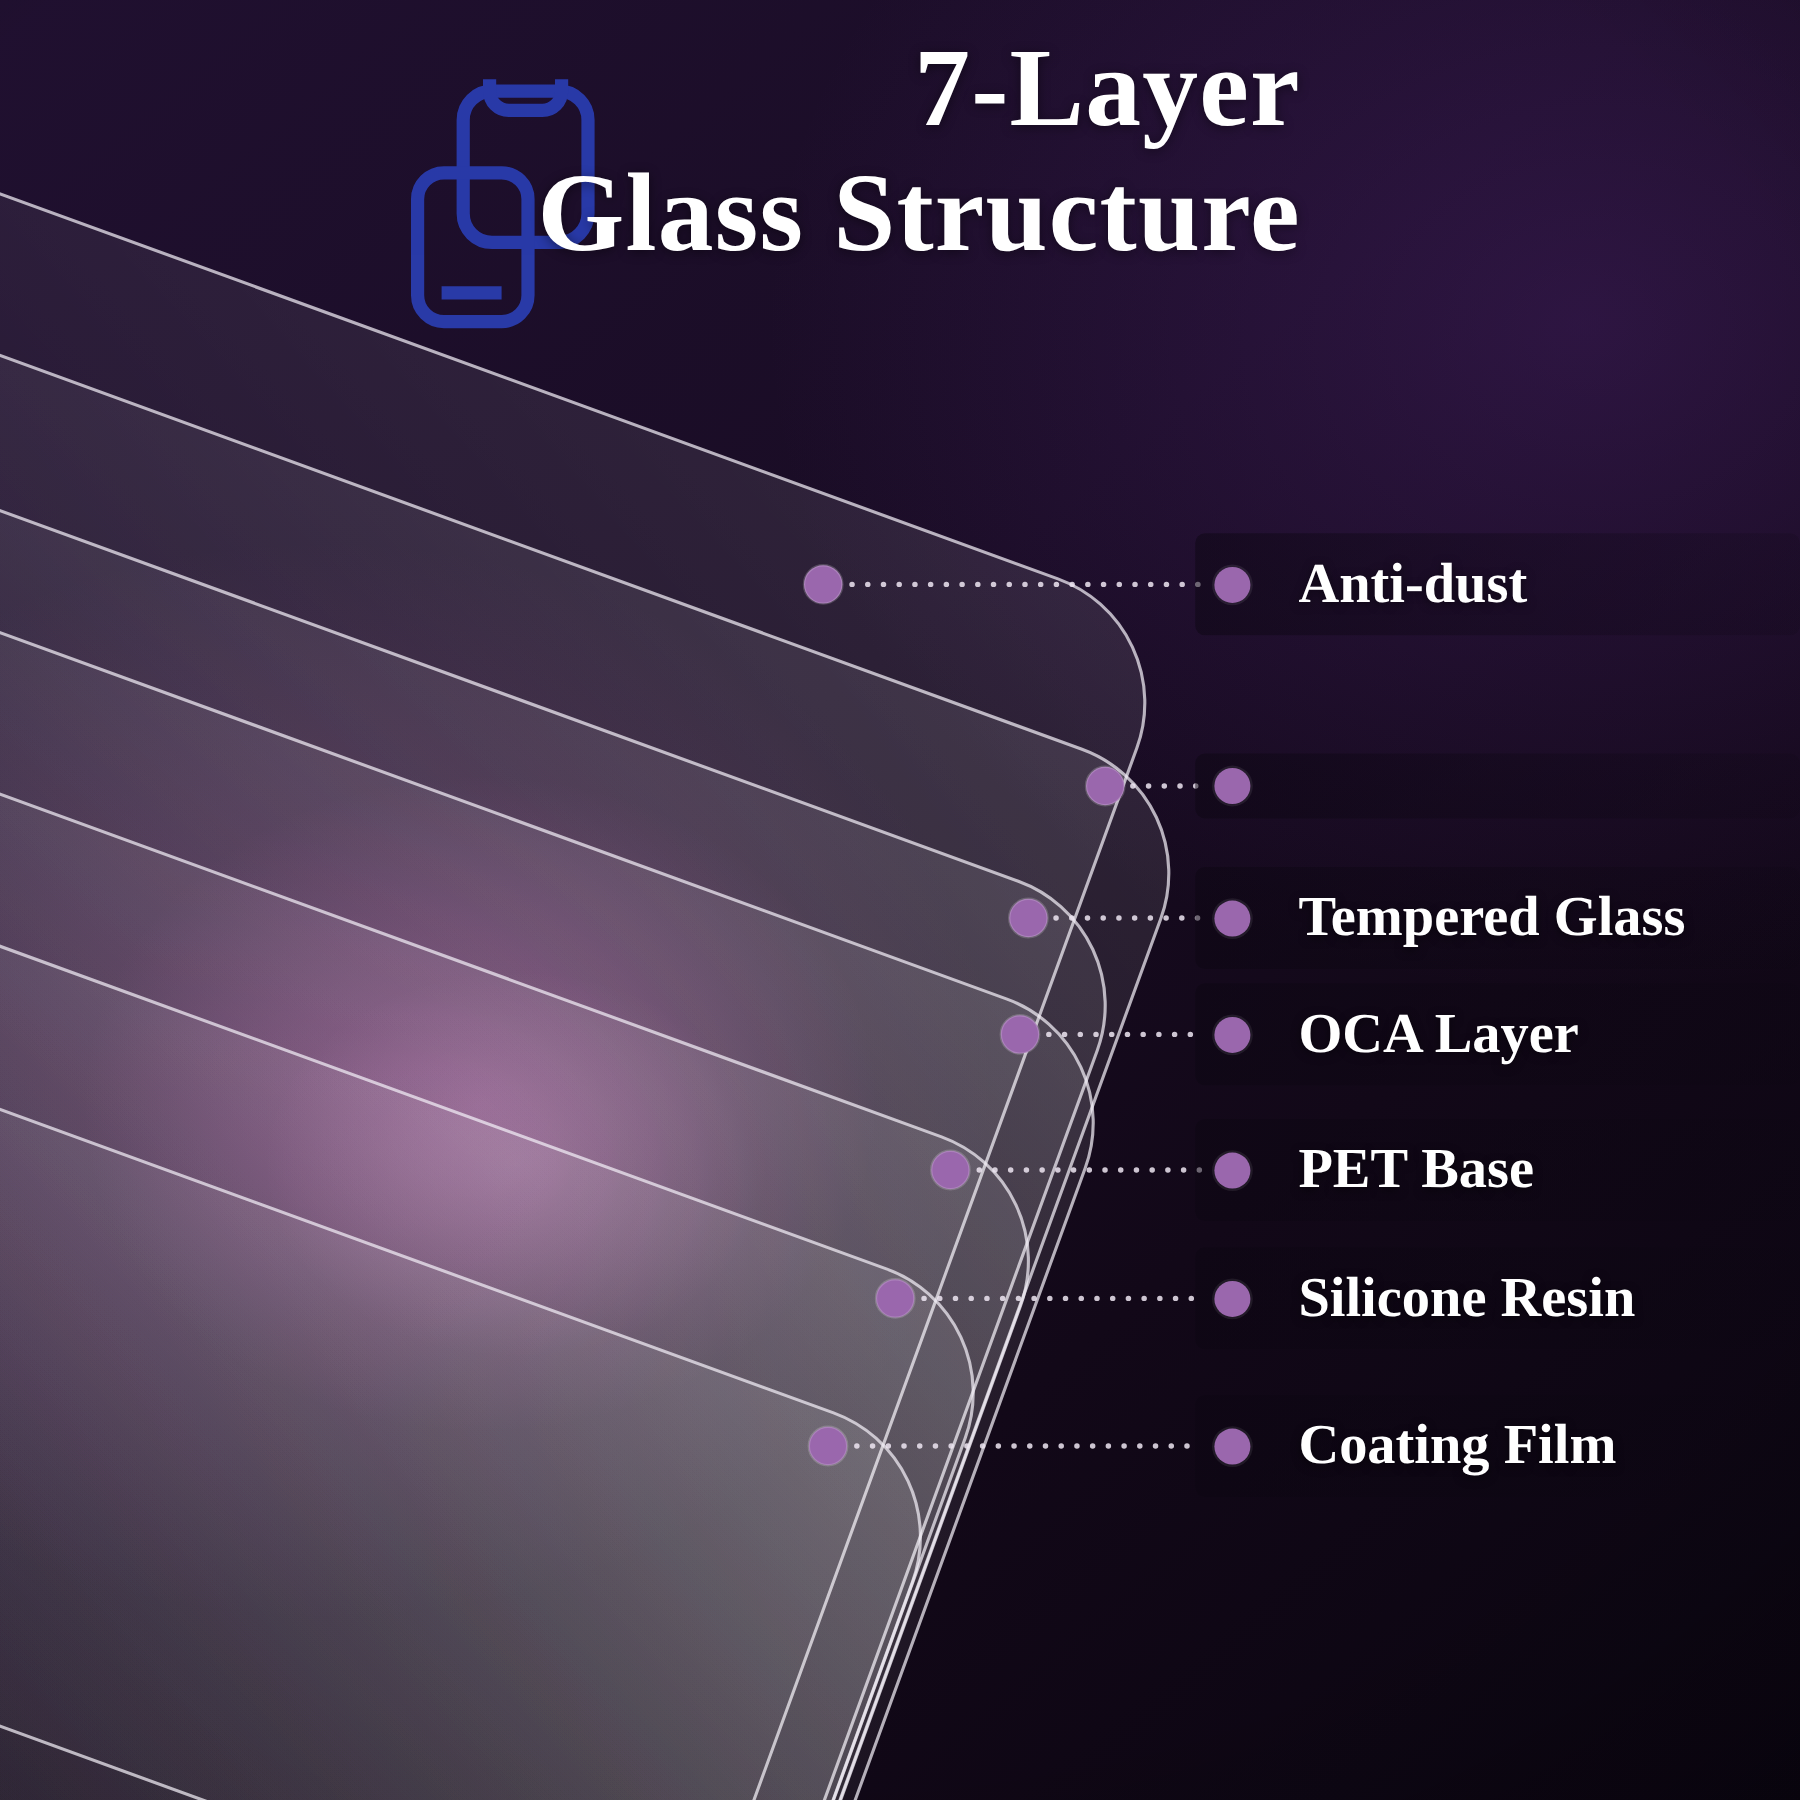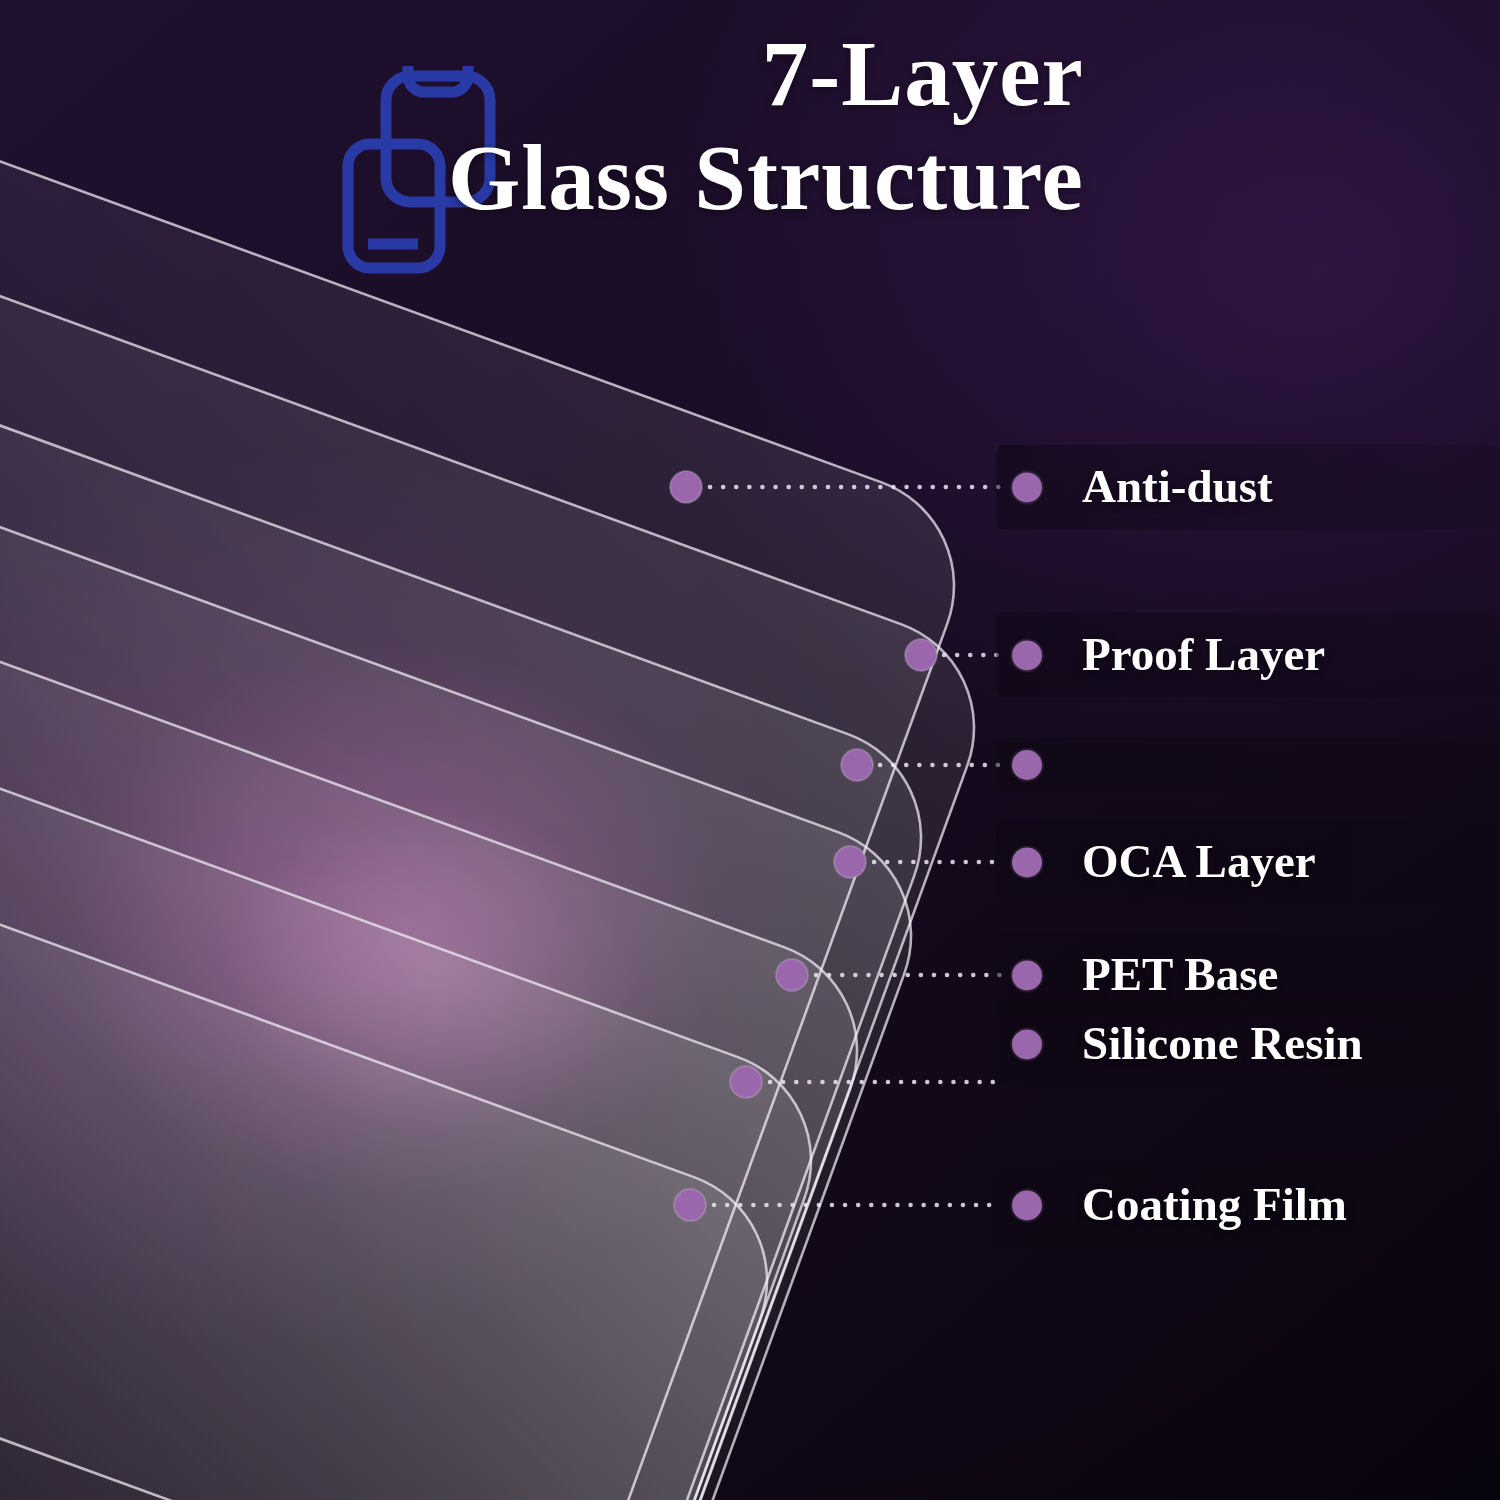--- a/index.html
+++ b/index.html
@@ -164,45 +164,48 @@
   <div class="label-row" style="top:487px">
     <span class="label-dot"></span>
     <div class="label-text">
       <span>Anti-dust</span>
     </div>
   </div>
 
   <div class="label-row" style="top:655px">
     <span class="label-dot"></span>
     <div class="label-text">
-      <span>Proof Layer</span>
     </div>
   </div>
 
   <div class="label-row" style="top:765px">
     <span class="label-dot"></span>
+    <div class="label-text">
+      <span>Tempered Glass</span>
+      <span></span>
+    </div>
   </div>
 
   <div class="label-row" style="top:975px">
     <span class="label-dot"></span>
     <div class="label-text">
       <span>PET Base</span>
       <span></span>
     </div>
   </div>
 
   <div class="label-row" style="top:862px">
     <span class="label-dot"></span>
     <div class="label-text">
       <span>OCA Layer</span>
       <span></span>
     </div>
   </div>
 
-  <div class="label-row" style="top:1044px">
+  <div class="label-row" style="top:1082px">
     <span class="label-dot"></span>
     <div class="label-text">
       <span>Silicone Resin</span>
       <span></span>
     </div>
   </div>
 
   <div class="label-row" style="top:1205px">
     <span class="label-dot"></span>
     <div class="label-text">

